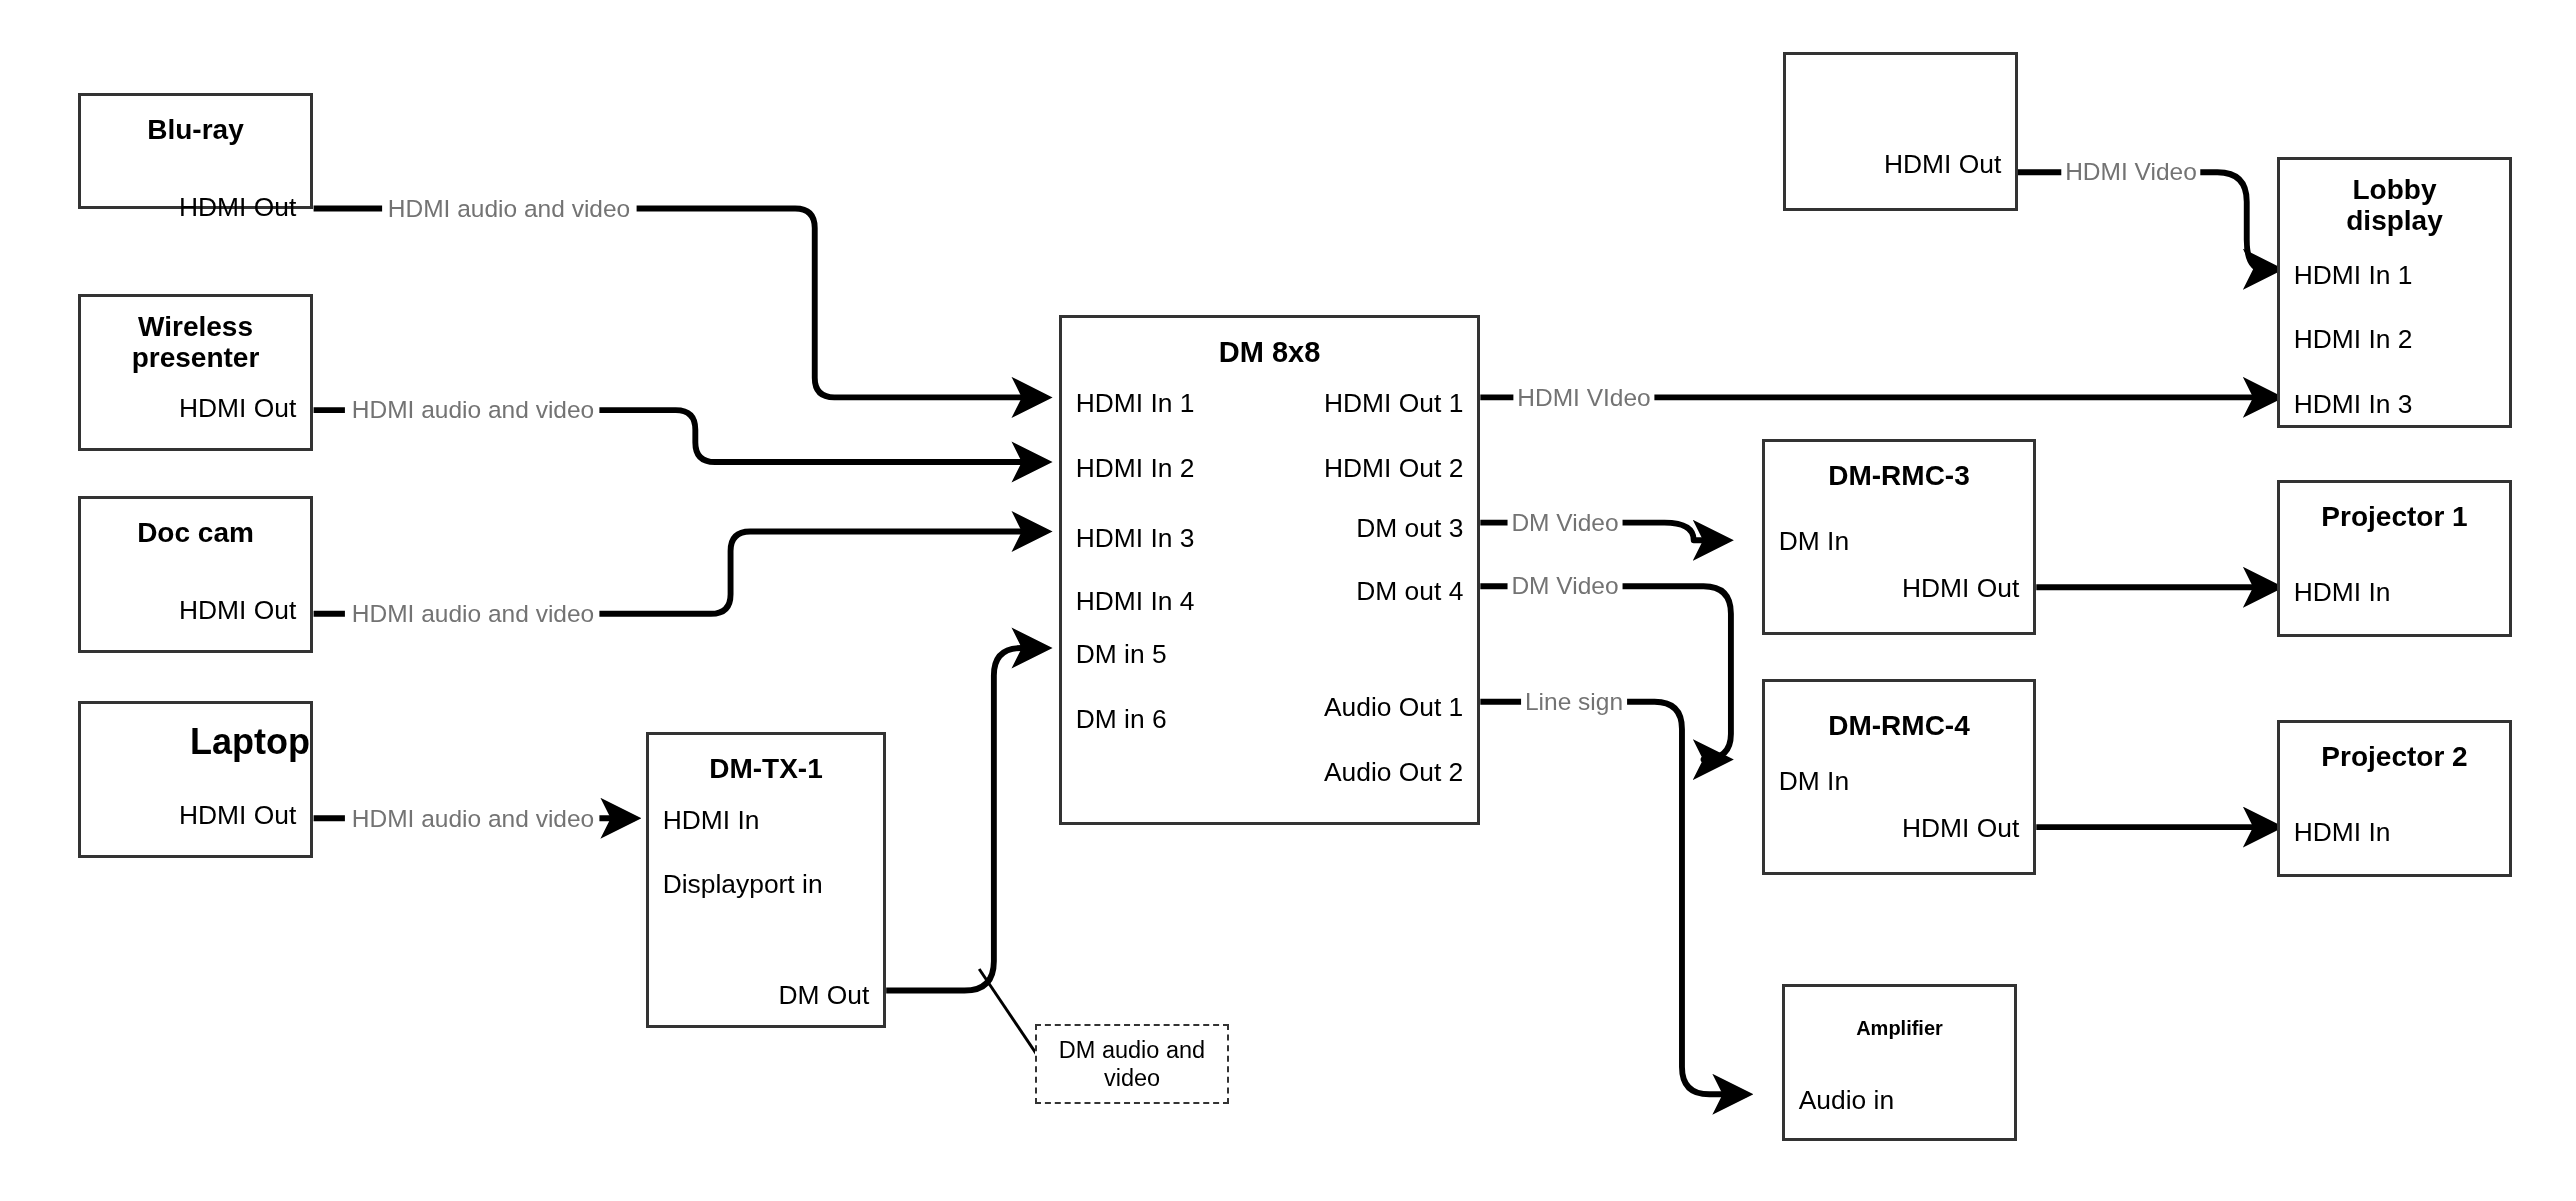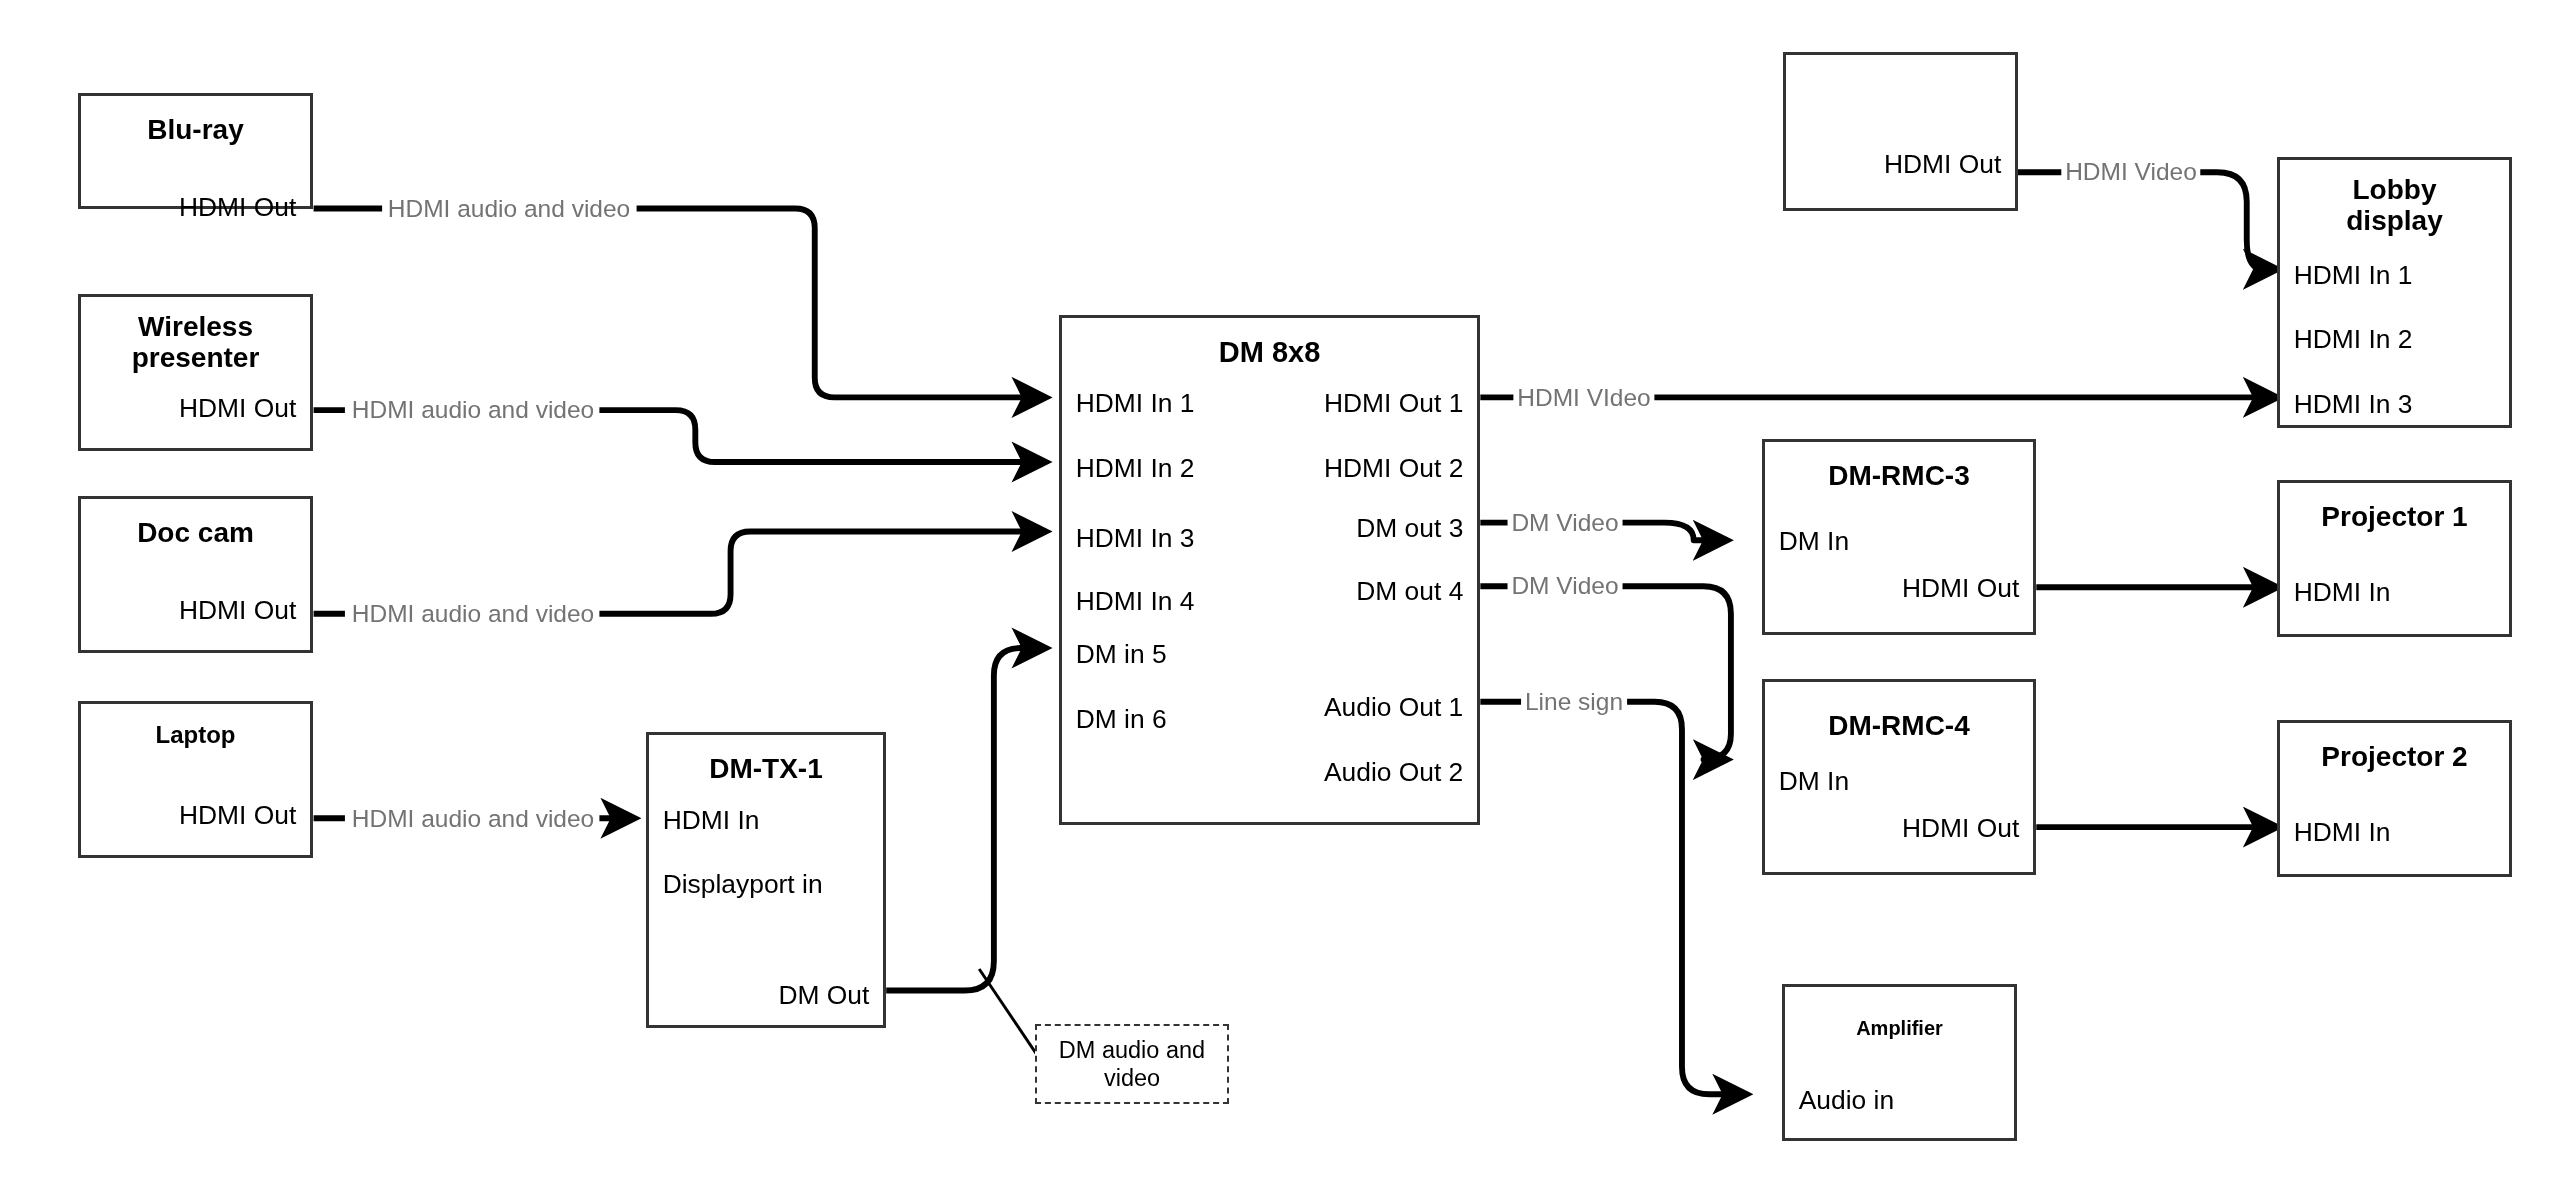--- a/index.html
+++ b/index.html
@@ -75,21 +75,21 @@
 presenter</div>
     <div class="port right" style="top:96px;font-size:26.4px;">HDMI Out</div>
   </div>
 
   <div class="node" style="left:78px;top:496px;width:235px;height:157px;">
     <div class="title" style="margin-top:17.6px;font-size:28px;">Doc cam</div>
     <div class="port right" style="top:96px;font-size:26.4px;">HDMI Out</div>
   </div>
 
   <div class="node" style="left:78px;top:701px;width:235px;height:157px;">
-    <div class="title" style="margin-top:17.6px;font-size:24px;">Laptop</div>
+    <div class="title" style="margin-top:17.6px;font-size:36px;text-align:right;">Laptop</div>
     <div class="port right" style="top:96px;font-size:26.4px;">HDMI Out</div>
   </div>
 
   <div class="node" style="left:646px;top:732px;width:240px;height:296px;">
     <div class="title" style="margin-top:17.6px;font-size:28px;">DM-TX-1</div>
     <div class="port left" style="top:70px;font-size:26.4px;">HDMI In</div>
     <div class="port left" style="top:134px;font-size:26.4px;">Displayport in</div>
     <div class="port right" style="top:245px;font-size:26.4px;">DM Out</div>
   </div>
 

